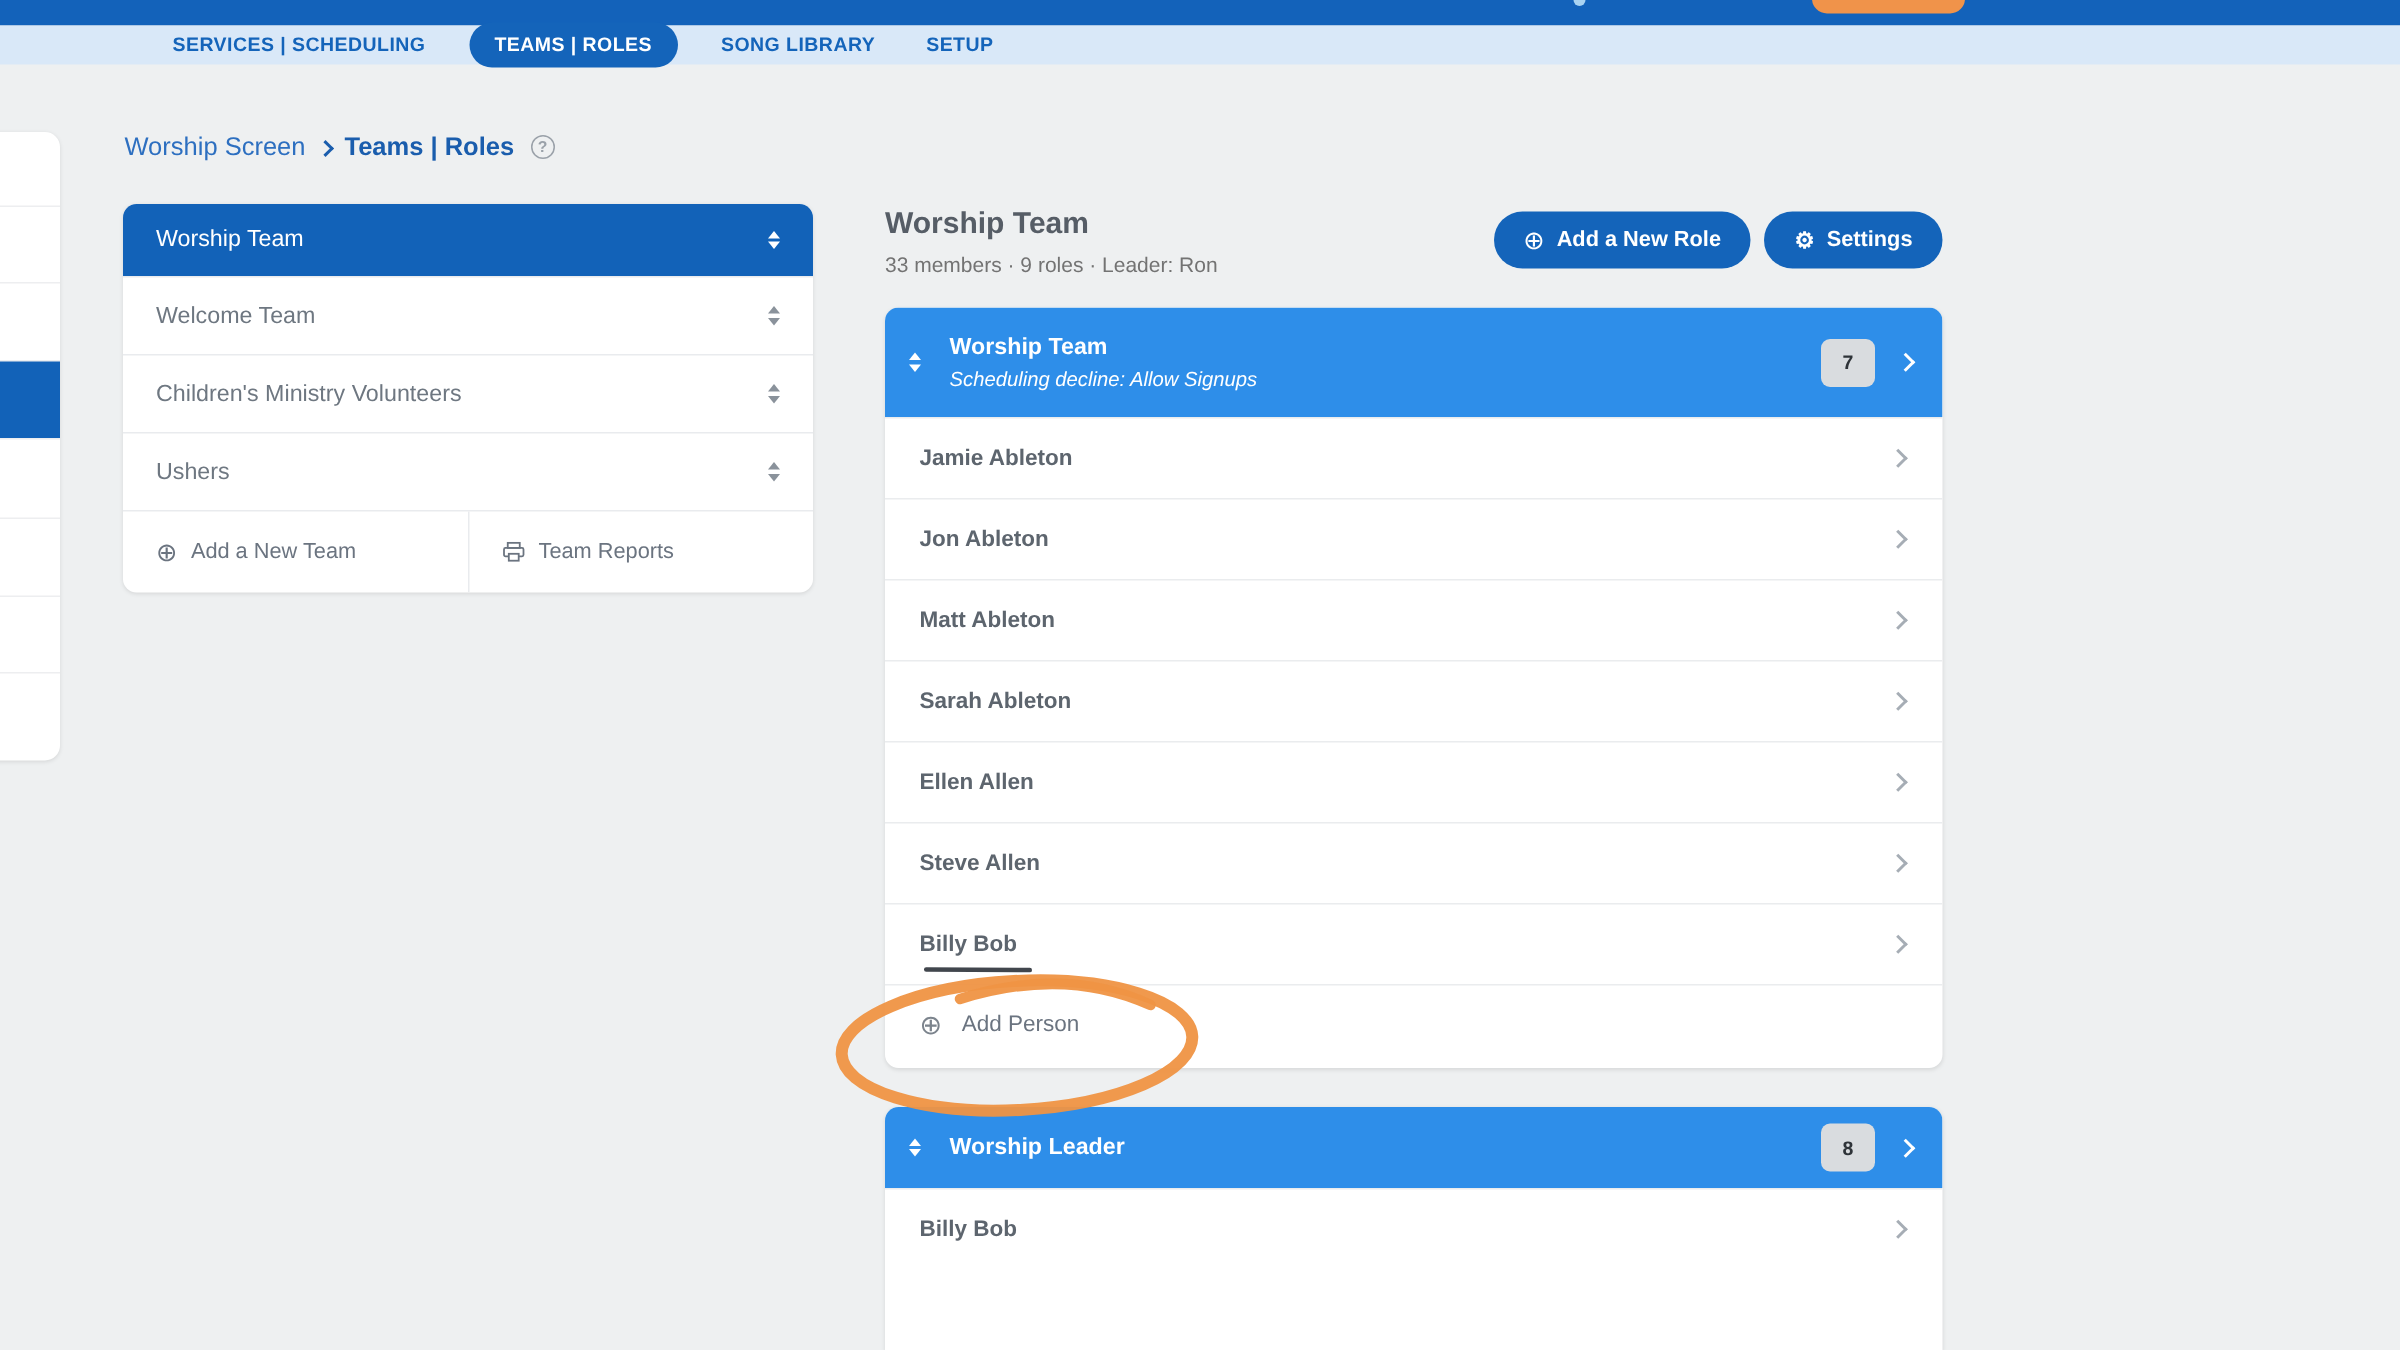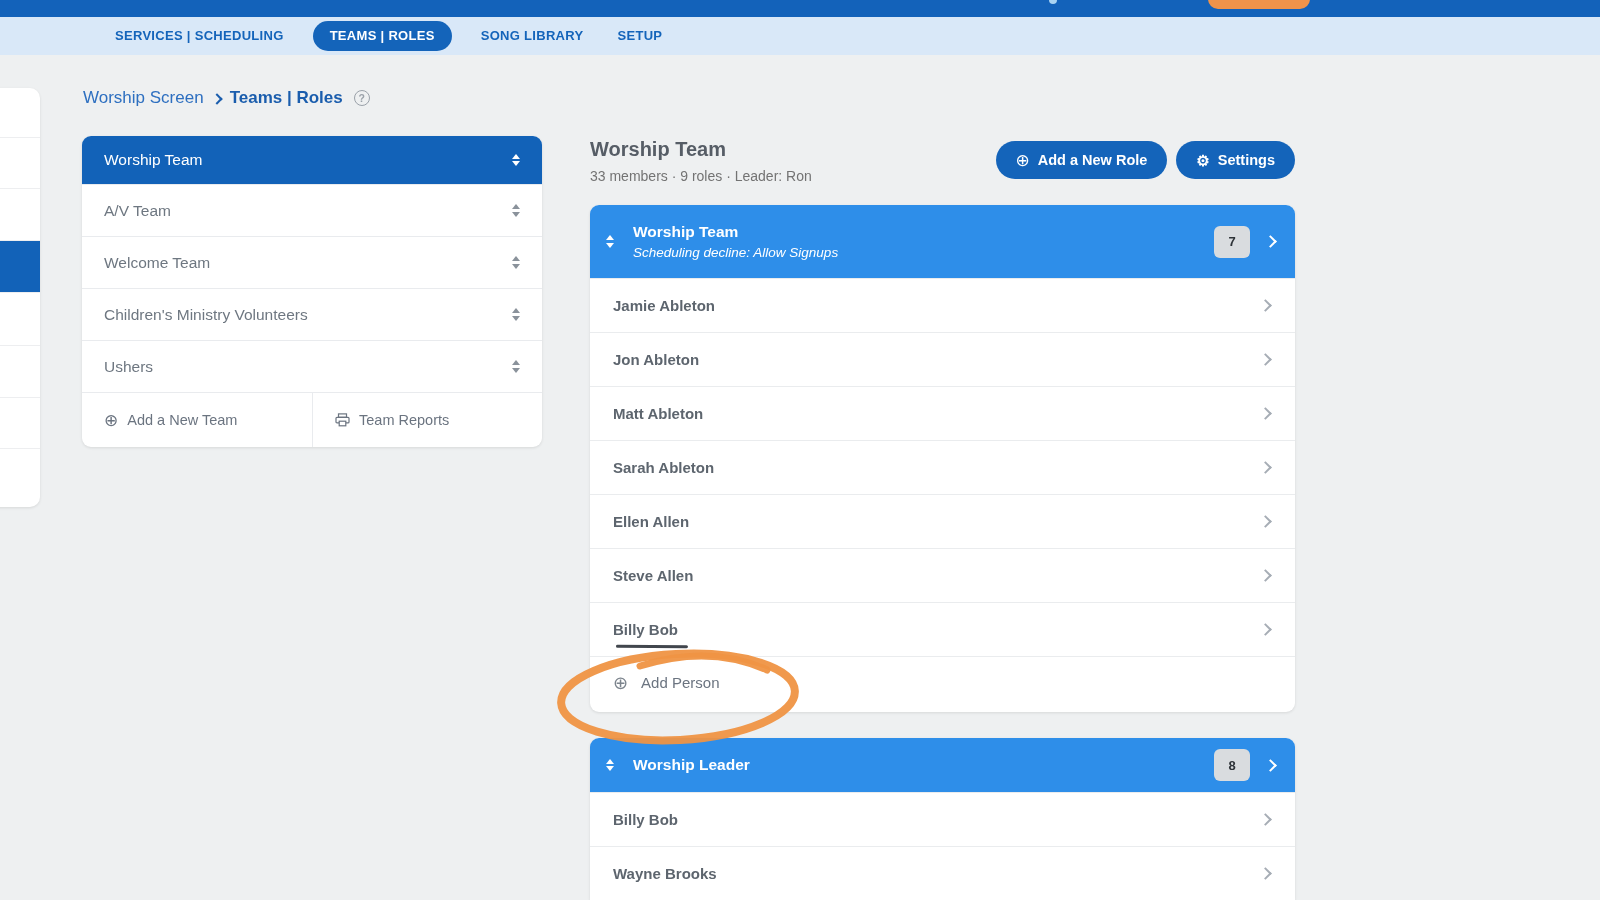--- a/index.html
+++ b/index.html
@@ -4,21 +4,21 @@
 <style>
   * { margin:0; padding:0; box-sizing:border-box; }
   html,body { width:1600px; height:900px; }
   body { font-family:"Liberation Sans", sans-serif; }
   .page { position:relative; width:1600px; height:900px; background:#eef0f1; overflow:hidden; }
 
   
   .topbar { position:absolute; top:0; left:0; width:1600px; height:17px; background:#1362ba; }
   .topbar-orange { position:absolute; left:1208px; top:-11px; width:102px; height:20px; border-radius:10px; background:#f0934a; }
   .topbar-dot { position:absolute; left:1049px; top:-4px; width:8px; height:8px; border-radius:50%; background:#a9d3f2; }
-  .navbar { position:absolute; top:17px; left:0; width:1600px; height:38px; background:#d9e8f8; display:flex; align-items:center; padding-left:98px; }
+  .navbar { position:absolute; top:17px; left:0; width:1600px; height:26px; background:#d9e8f8; display:flex; align-items:center; padding-left:98px; }
   .tab { font-size:13px; font-weight:700; color:#1464ba; padding:0 17px; height:30px; line-height:30px; letter-spacing:.3px; white-space:nowrap; cursor:pointer; }
   .tab.active { background:#1464ba; color:#fff; border-radius:16px; margin:0 12px; }
 
   
   .edge-card { position:absolute; left:-12px; top:88px; width:52px; height:419px; background:#fff; border-radius:10px; box-shadow:0 1px 3px rgba(0,0,0,.1); display:flex; flex-direction:column; overflow:hidden; }
   .edge-row { border-top:1px solid #edeef0; }
   .edge-row:first-child { border-top:none; }
   .edge-row.sel { background:#1262b8; }
 
   
@@ -114,27 +114,20 @@
 
   <div class="teams-card">
     <div class="team-row sel">
       <span>Worship Team</span>
       <span class="sort">
           <i class="up"></i>
           <i class="dn"></i>
         </span>
     </div>
     <div class="team-row">
-      <span>A/V Team</span>
-      <span class="sort">
-          <i class="up"></i>
-          <i class="dn"></i>
-        </span>
-    </div>
-    <div class="team-row">
       <span>Welcome Team</span>
       <span class="sort">
           <i class="up"></i>
           <i class="dn"></i>
         </span>
     </div>
     <div class="team-row">
       <span>Children's Ministry Volunteers</span>
       <span class="sort">
           <i class="up"></i>
@@ -241,24 +234,20 @@
       </div>
       <div class="rh-right">
         <span class="badge">8</span>
         <span class="chev"></span>
       </div>
     </div>
     <div class="member-row">
       <span>Billy Bob</span>
       <span class="chev"></span>
     </div>
-    <div class="member-row">
-      <span>Wayne Brooks</span>
-      <span class="chev"></span>
-    </div>
   </div>
 
   <div class="billy-underline"></div>
   <svg class="annot-svg" width="270" height="118" viewBox="0 0 270 118">
     <ellipse cx="133" cy="57" rx="117" ry="43" fill="none" stroke="#ef9343" stroke-width="8" stroke-linecap="round" transform="rotate(-3 133 57)" opacity="0.95"></ellipse>
     <path d="M 95 26 Q 165 4 222 30" fill="none" stroke="#ef9343" stroke-width="7" stroke-linecap="round" opacity="0.95"></path>
   </svg>
 
 </div>
 

